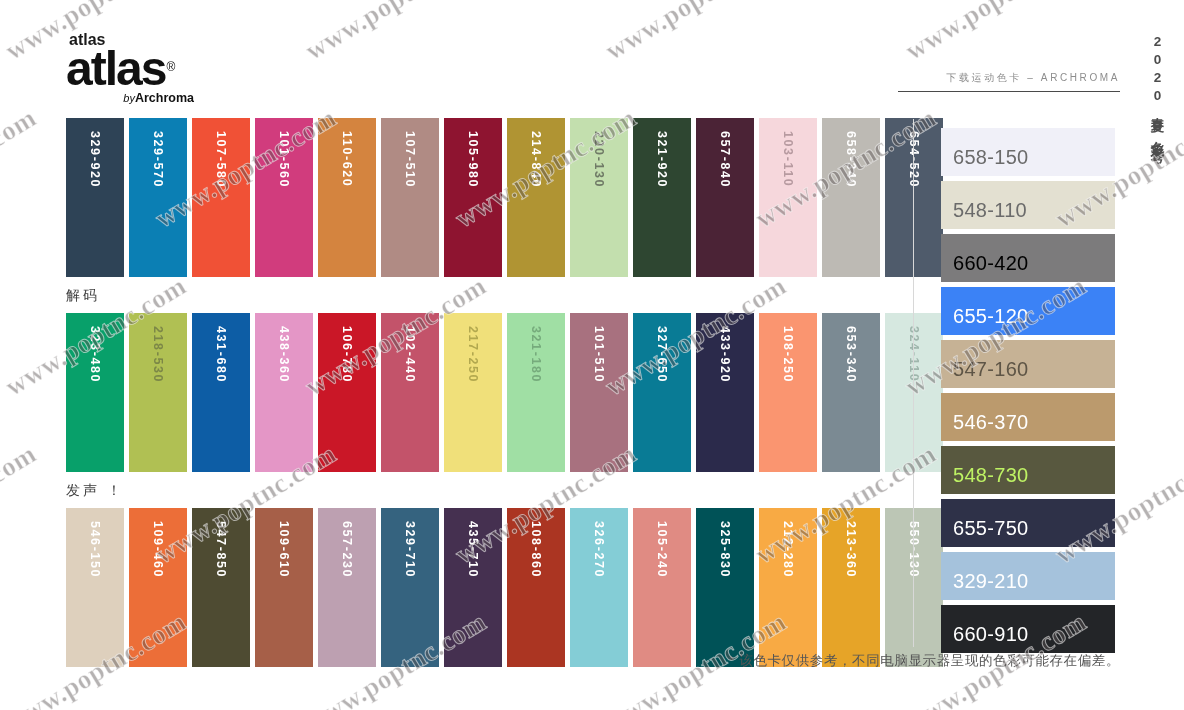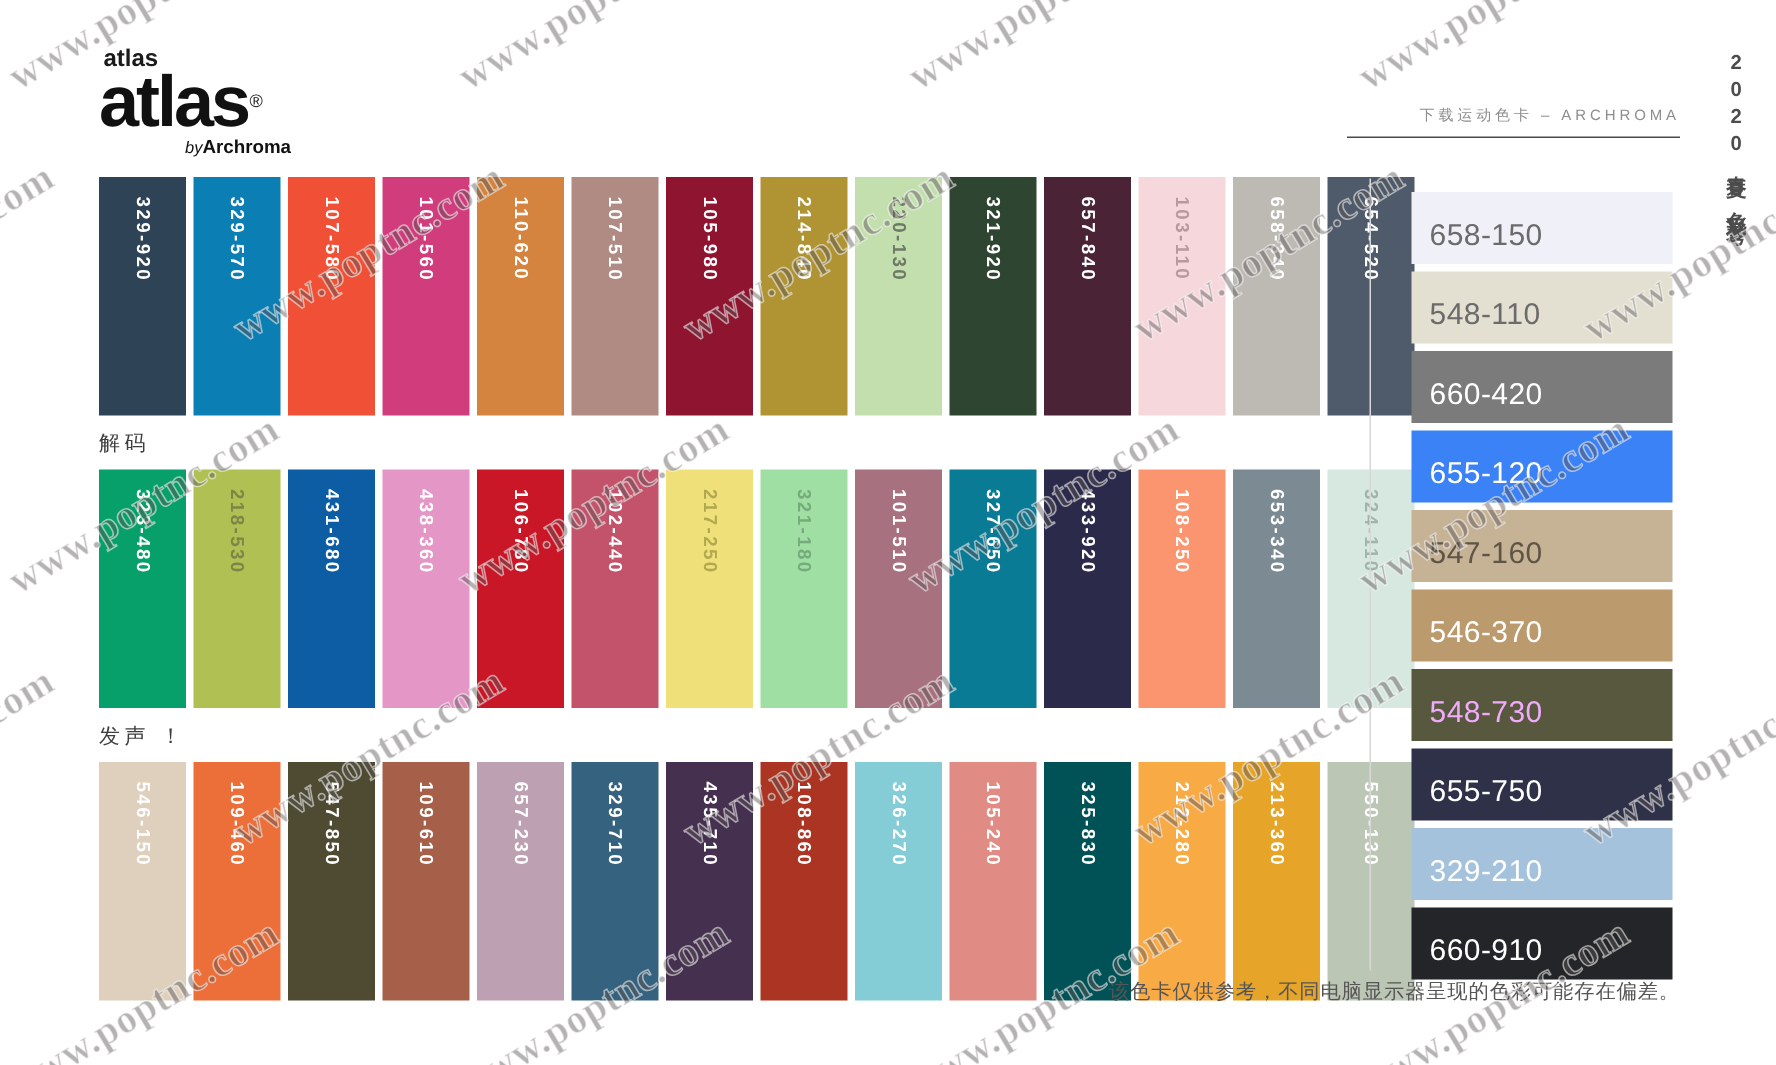--- a/index.html
+++ b/index.html
@@ -385,33 +385,33 @@
   <div id="divider"></div>
 
   <div id="side-col">
       <div class="side-swatch" style="background: rgb(240, 240, 248);">
         <div class="side-code" style="color: rgb(107, 107, 107);">658-150</div>
       </div>
       <div class="side-swatch" style="background: rgb(227, 224, 209);">
         <div class="side-code" style="color: rgb(107, 107, 107);">548-110</div>
       </div>
       <div class="side-swatch" style="background: rgb(124, 123, 124);">
-        <div class="side-code" style="color: #ffffff;">660-420</div>
+        <div class="side-code" style="color: #000000;">660-420</div>
       </div>
       <div class="side-swatch" style="background: #3b82f6;">
         <div class="side-code" style="color: rgb(255, 255, 255);">655-120</div>
       </div>
       <div class="side-swatch" style="background: rgb(198, 178, 149);">
         <div class="side-code" style="color: rgb(94, 85, 70);">547-160</div>
       </div>
       <div class="side-swatch" style="background: rgb(187, 154, 109);">
         <div class="side-code" style="color: rgb(255, 255, 255);">546-370</div>
       </div>
       <div class="side-swatch" style="background: rgb(88, 88, 63);">
-        <div class="side-code" style="color: #f0abfc;">548-730</div>
+        <div class="side-code" style="color: #bef264;">548-730</div>
       </div>
       <div class="side-swatch" style="background: rgb(46, 49, 72);">
         <div class="side-code" style="color: rgb(255, 255, 255);">655-750</div>
       </div>
       <div class="side-swatch" style="background: rgb(165, 194, 220);">
         <div class="side-code" style="color: rgb(255, 255, 255);">329-210</div>
       </div>
       <div class="side-swatch" style="background: rgb(35, 37, 40);">
         <div class="side-code" style="color: rgb(255, 255, 255);">660-910</div>
       </div>

